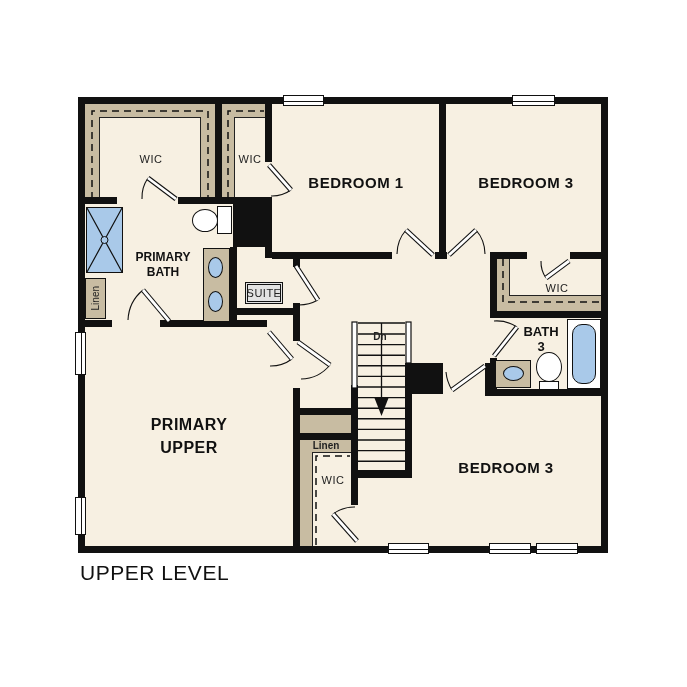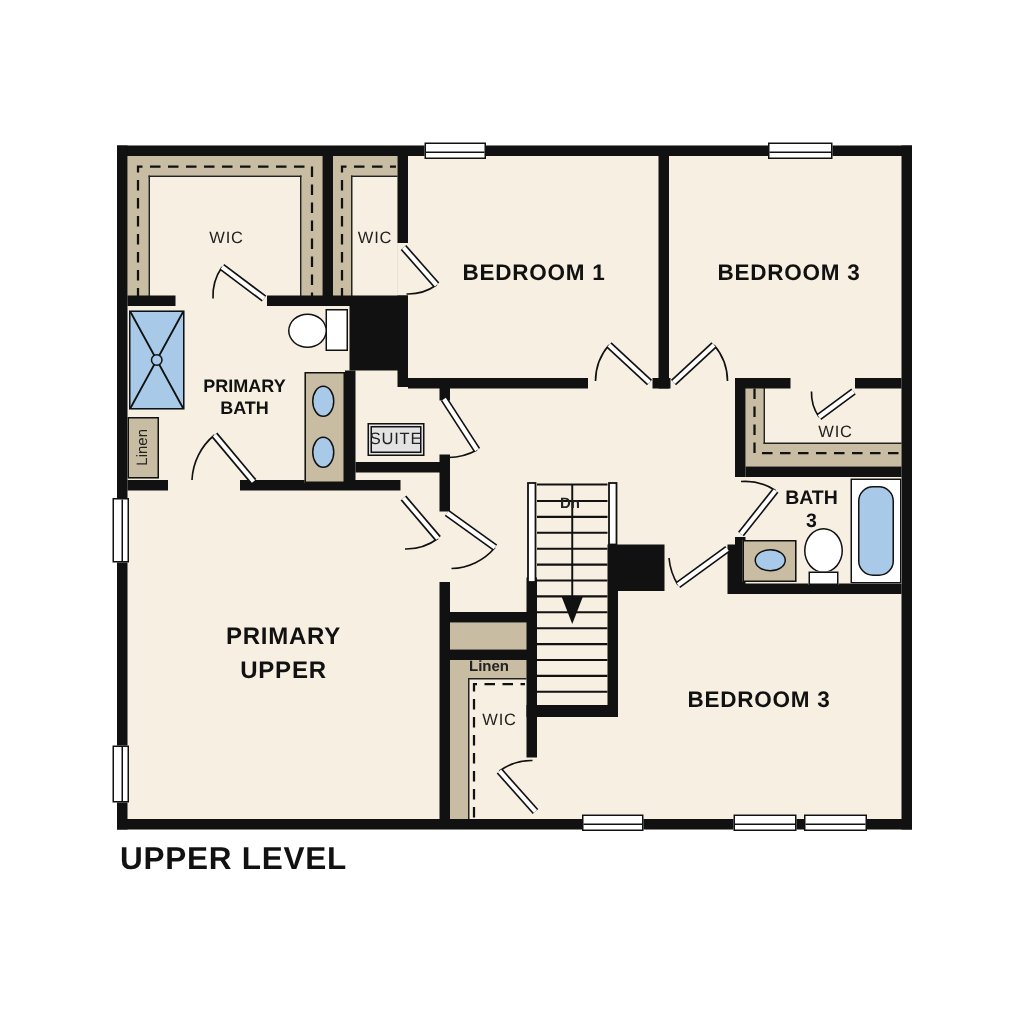--- a/index.html
+++ b/index.html
@@ -10,21 +10,21 @@
   .tan-b{position:absolute;background:#c8bca2;border:1px solid #111;box-sizing:border-box;}
   .inner{position:absolute;background:#f7f0e2;box-sizing:border-box;}
   .overlay{position:absolute;left:0;top:0;width:687px;height:687px;pointer-events:none;}
   .lbl{position:absolute;color:#111;font-weight:bold;white-space:nowrap;transform:translate(-50%,-50%);text-align:center;}
   .lbl-room{font-size:15px;letter-spacing:.5px;}
   .lbl-sm{font-size:11px;font-weight:normal;letter-spacing:.5px;color:#222;}
   .lbl-xs{font-size:10px;font-weight:bold;color:#222;margin-top:20px;}
   .lbl-bath{font-size:12px;line-height:15px;}
   .lbl-bath3{font-size:13px;line-height:15px;}
   .lbl-suite{font-size:16px;line-height:23px;letter-spacing:.5px;}
-  .title{position:absolute;left:80px;top:561px;font-size:21px;font-weight:bold;color:#111;letter-spacing:.5px;}
+  .title{position:absolute;left:80px;top:561px;font-size:21px;font-weight:normal;color:#111;letter-spacing:.5px;}
   .window{position:absolute;background:#fff;border:1.3px solid #111;box-sizing:border-box;}
   .window .mid{position:absolute;background:#111;}
   .window.h .mid{left:0;right:0;top:50%;height:1.2px;}
   .window.v .mid{top:0;bottom:0;left:50%;width:1.2px;}
   .shower{position:absolute;left:86px;top:207px;width:37px;height:66px;background:#a9c9e9;border:1.6px solid #111;box-sizing:border-box;}
   .fix-w{position:absolute;background:#fff;border:1.2px solid #111;box-sizing:border-box;}
   .fix-b{position:absolute;background:#a9c9e9;border:1.1px solid #111;box-sizing:border-box;}
   .round{border-radius:50%;}
   .tub-in{border-radius:10px;}
   .furn-box{position:absolute;left:245px;top:282px;width:38px;height:22px;border:1px solid #111;background:#e3e3e3;box-sizing:border-box;display:flex;align-items:center;justify-content:center;}

